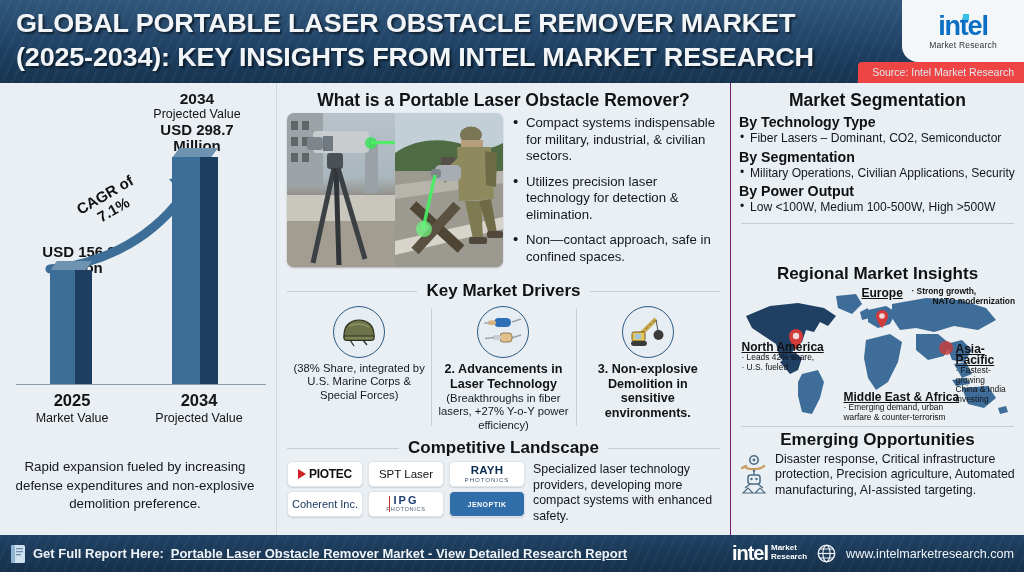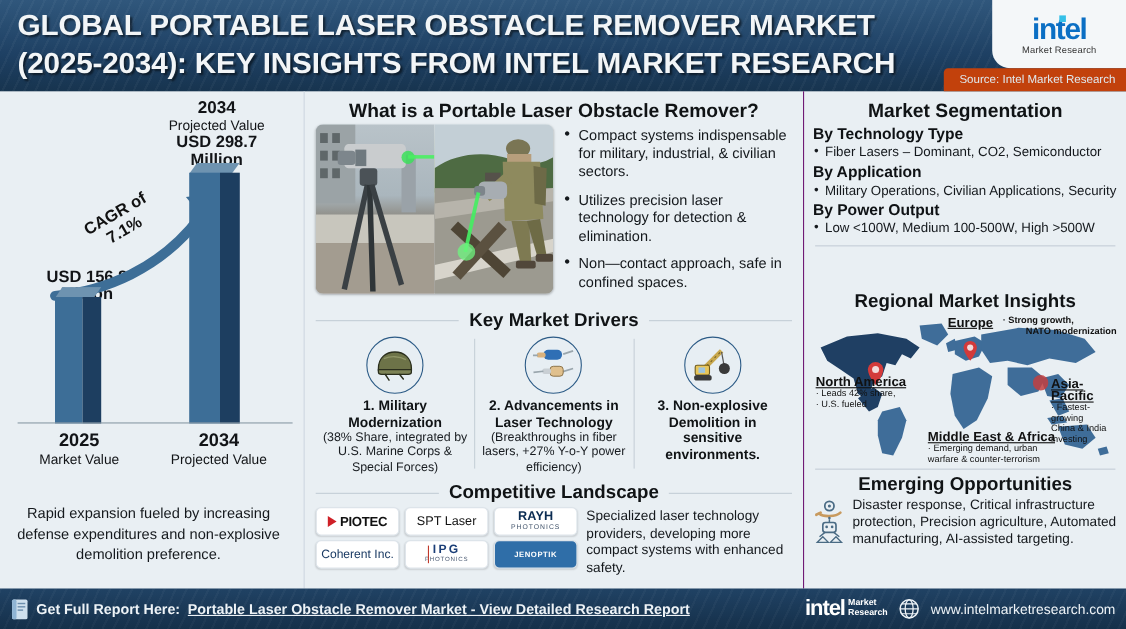--- a/index.html
+++ b/index.html
@@ -38,21 +38,21 @@
   .intel-word{
     font-size:27px; font-weight:bold; color:#0b6fc4; letter-spacing:-1.2px;
     line-height:26px; position:relative;
   }
   .intel-word .dot{
     position:absolute; width:6px;height:6px; background:#35c0e8; left:25px; top:1px;
   }
   .intel-sub{ font-size:8.5px; color:#333; letter-spacing:.2px; margin-top:1px;}
   .src-strip{
     position:absolute; right:0; top:62px; height:21px; padding:0 10px 0 14px;
-    background:#c2410c; color:#dfe8ee; font-size:10.5px; line-height:21px;
+    background:#ef4444; color:#dfe8ee; font-size:10.5px; line-height:21px;
     border-top-left-radius:4px; z-index:3;
   }
 
   
   .body { position:absolute; left:0; top:83px; width:1024px; height:452px; display:flex; }
   .col-left  { width:276px; position:relative; padding:6px 10px 0; }
   .col-mid   { width:455px; position:relative; border-left:1px solid #cdd8e0; border-right:1px solid #701a75; padding:4px 10px 0;}
   .col-right { width:293px; position:relative; padding:4px 8px 0; }
 
   
@@ -326,21 +326,20 @@
       <div class="drivers">
         <div class="driver">
           <div class="drv-icon">
             <svg width="36" height="30" viewBox="0 0 36 30">
               <path d="M3,18 C3,8 10,3 18,3 C26,3 33,8 33,18 L33,20 L3,20 Z" fill="#6d7348" stroke="#2a2e1c" stroke-width="1.2"></path>
               <path d="M3,19 L33,19 L33,21.5 C33,22.6 31.8,23.4 30,23.4 L6,23.4 C4.2,23.4 3,22.6 3,21.5 Z" fill="#7d8356" stroke="#2a2e1c" stroke-width="1.1"></path>
               <path d="M9,23 L13,29 M22,23 L26,28" stroke="#2a2e1c" stroke-width="1.3" fill="none"></path>
               <path d="M8,9 C14,6.5 22,6.5 28,10" stroke="#8f9566" stroke-width="1.3" fill="none"></path>
             </svg>
           </div>
-          <div class="drv-t">1. Military Modernization</div>
           <div class="drv-s">(38% Share, integrated by U.S. Marine Corps &amp; Special Forces)</div>
         </div>
 
         <div class="driver">
           <div class="drv-icon">
             <svg width="38" height="32" viewBox="0 0 38 32">
               <line x1="28" y1="6" x2="37" y2="3" stroke="#9aa6ad" stroke-width="1.6"></line>
               <rect x="10" y="2" width="17" height="9" rx="4.4" fill="#2f6fb5"></rect>
               <rect x="4" y="4.5" width="8" height="4.6" rx="2" fill="#d9b27e"></rect>
               <line x1="0.5" y1="7" x2="5" y2="7" stroke="#9aa6ad" stroke-width="1.6"></line>
@@ -406,21 +405,21 @@
       </div>
     </div>
 
     <div class="col-right">
 
       <div class="sec-h">Market Segmentation</div>
 
       <div>
         <div class="seg-h">By Technology Type</div>
         <div class="seg-b">Fiber Lasers – Dominant, CO2, Semiconductor</div>
-        <div class="seg-h">By Application</div>
+        <div class="seg-h">By Segmentation</div>
         <div class="seg-b">Military Operations, Civilian Applications, Security</div>
         <div class="seg-h">By Power Output</div>
         <div class="seg-b">Low &lt;100W, Medium 100-500W, High &gt;500W</div>
       </div>
 
       <div class="hr-soft"></div>
 
       <div class="sec-h" style="font-size:17px;margin-top:40px;">Regional Market Insights</div>
 
       <div class="map-wrap">

